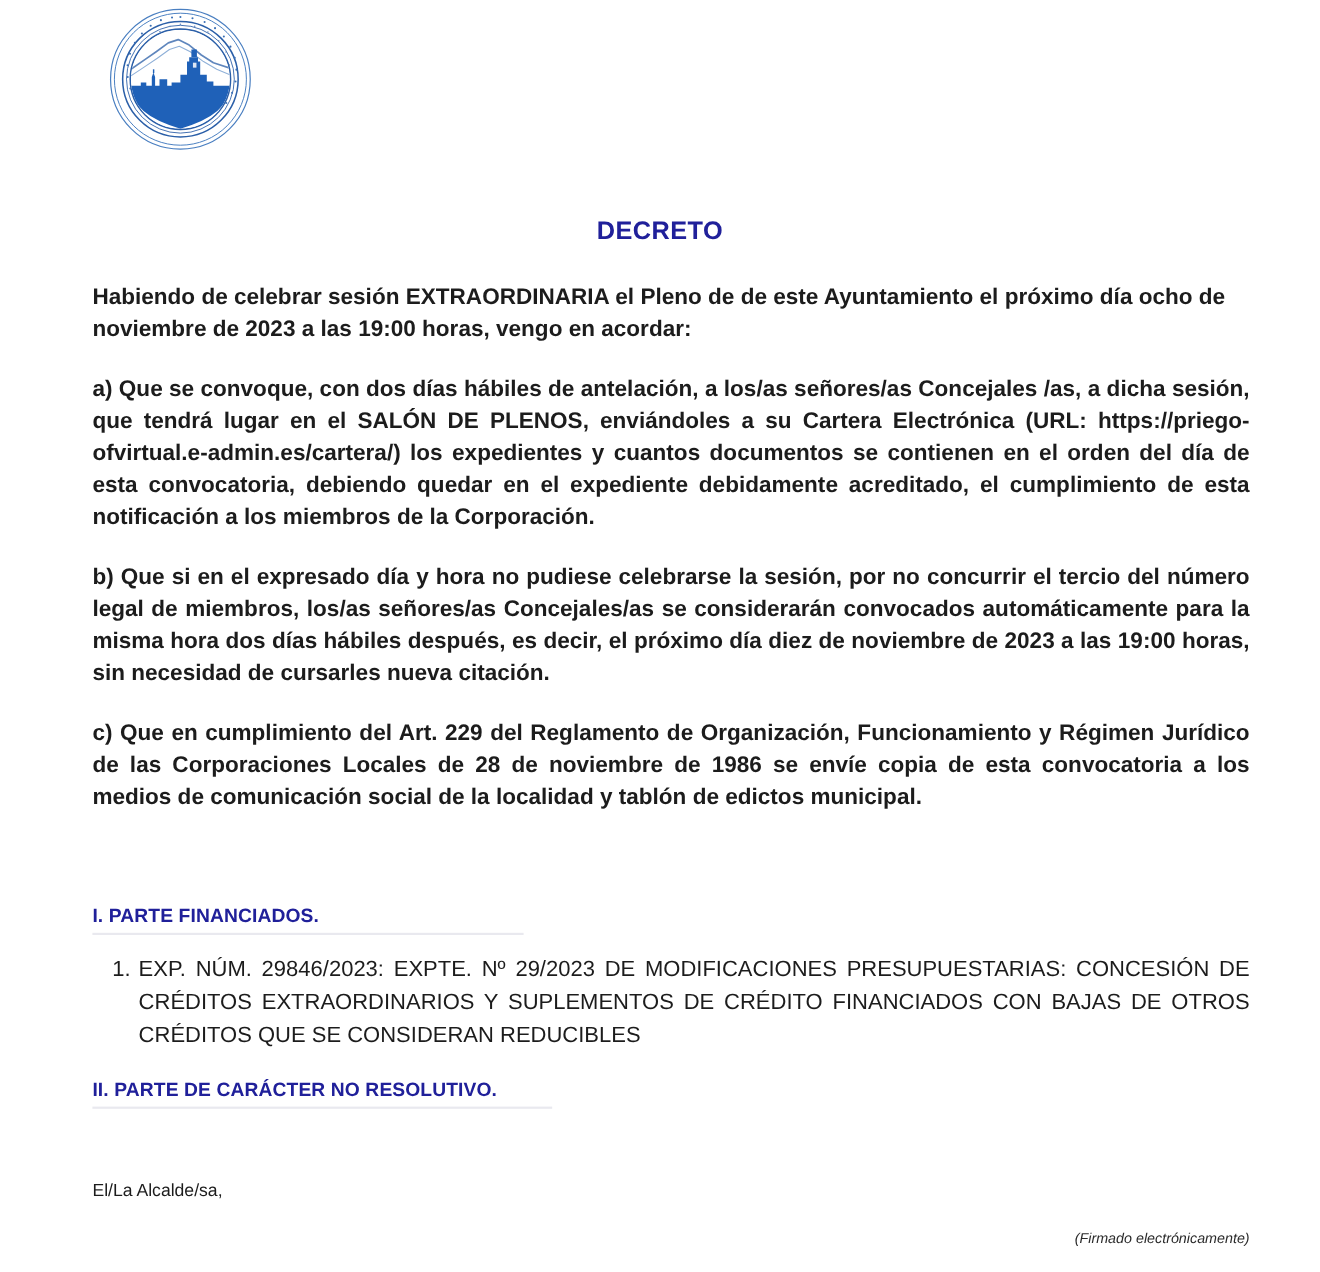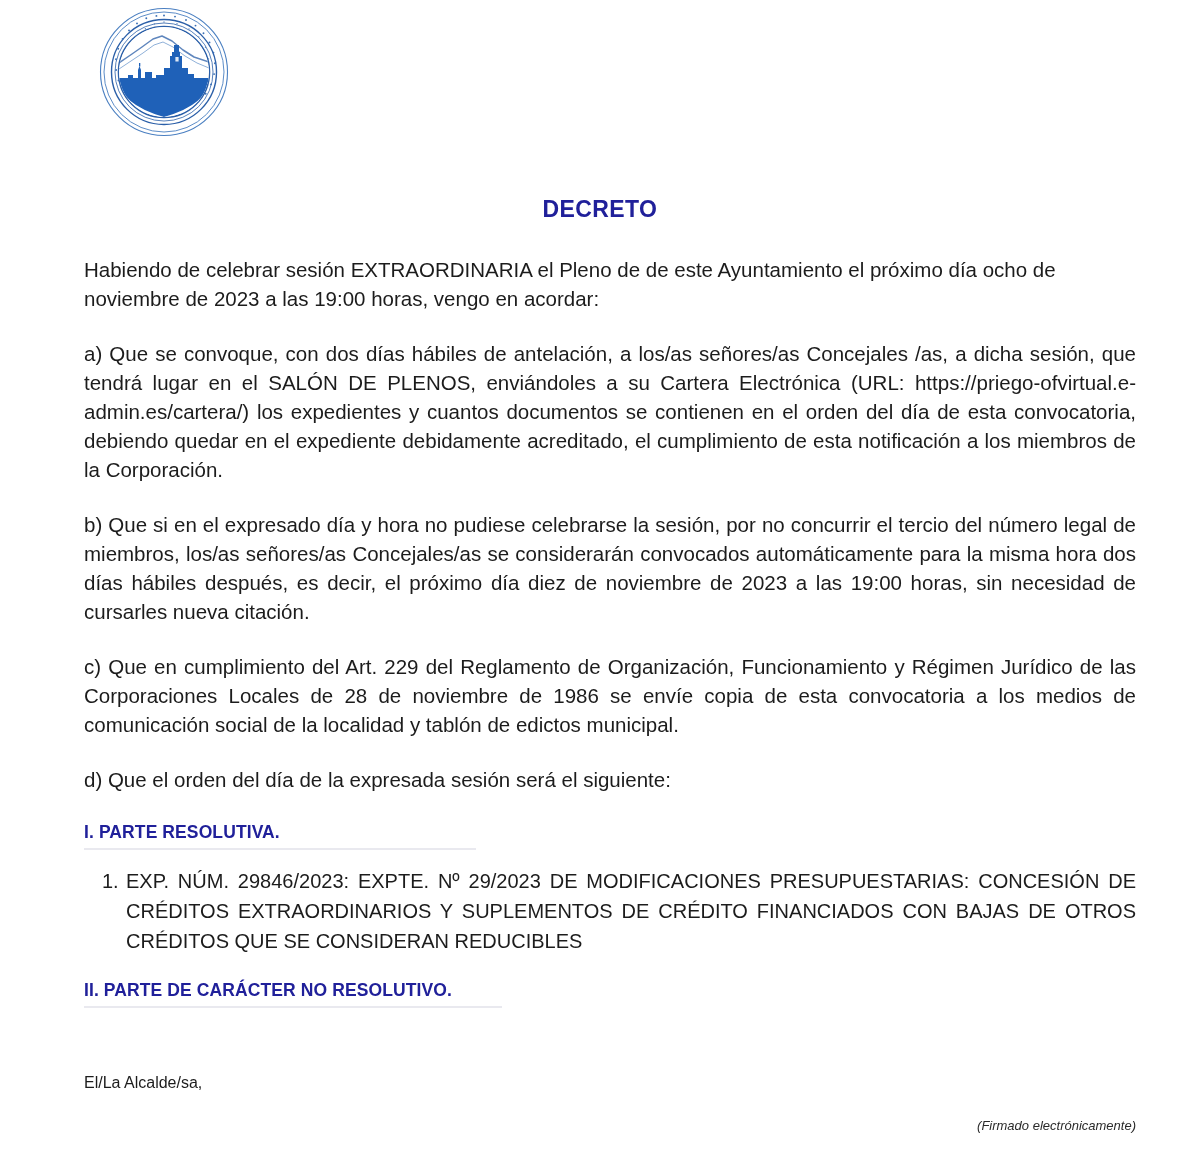--- a/index.html
+++ b/index.html
@@ -59,20 +59,21 @@
     top: 255px;
     width: 1052px;
   }
 
   p.para {
     margin: 0 0 26px 0;
     font-size: 20.5px;
     line-height: 29px;
     text-align: justify;
     color: #1c1c1c;
+    font-weight: bold;
   }
   p.para.lead {
     text-align: left;
   }
   p.para:last-child {
     margin-bottom: 0;
   }
   p.para.tight {
     margin-bottom: 24px;
   }
@@ -252,25 +253,24 @@
     </svg>
   </div>
 
   <div class="doc-title">DECRETO</div>
 
   <div class="body-col">
     <p class="para lead">Habiendo de celebrar sesión EXTRAORDINARIA el Pleno de de este Ayuntamiento el próximo día ocho de noviembre de 2023 a las 19:00 horas, vengo en acordar:</p>
     <p class="para">a) Que se convoque, con dos días hábiles de antelación, a los/as señores/as Concejales /as, a dicha sesión, que tendrá lugar en el SALÓN DE PLENOS, enviándoles a su Cartera Electrónica (URL: https://priego-ofvirtual.e-admin.es/cartera/) los expedientes y cuantos documentos se contienen en el orden del día de esta convocatoria, debiendo quedar en el expediente debidamente acreditado, el cumplimiento de esta notificación a los miembros de la Corporación.</p>
     <p class="para">b) Que si en el expresado día y hora no pudiese celebrarse la sesión, por no concurrir el tercio del número legal de miembros, los/as señores/as Concejales/as se considerarán convocados automáticamente para la misma hora dos días hábiles después, es decir, el próximo día diez de noviembre de 2023 a las 19:00 horas, sin necesidad de cursarles nueva citación.</p>
     <p class="para">c) Que en cumplimiento del Art. 229 del Reglamento de Organización, Funcionamiento y Régimen Jurídico de las Corporaciones Locales de 28 de noviembre de 1986 se envíe copia de esta convocatoria a los medios de comunicación social de la localidad y tablón de edictos municipal.</p>
-    <p class="para tight">d) Que el orden del día de la expresada sesión será el siguiente:</p>
   </div>
 
   <div class="section-head head-1">
-    <span>I. PARTE RESOLUTIVA.</span>
+    <span>I. PARTE FINANCIADOS.</span>
     <span class="rule"></span>
   </div>
 
   <ol class="agenda">
     <li>
       <span class="marker">1.</span>
       <span>EXP. NÚM. 29846/2023: EXPTE. Nº 29/2023 DE MODIFICACIONES PRESUPUESTARIAS: CONCESIÓN DE CRÉDITOS EXTRAORDINARIOS Y SUPLEMENTOS DE CRÉDITO FINANCIADOS CON BAJAS DE OTROS CRÉDITOS QUE SE CONSIDERAN REDUCIBLES</span>
     </li>
   </ol>
 

